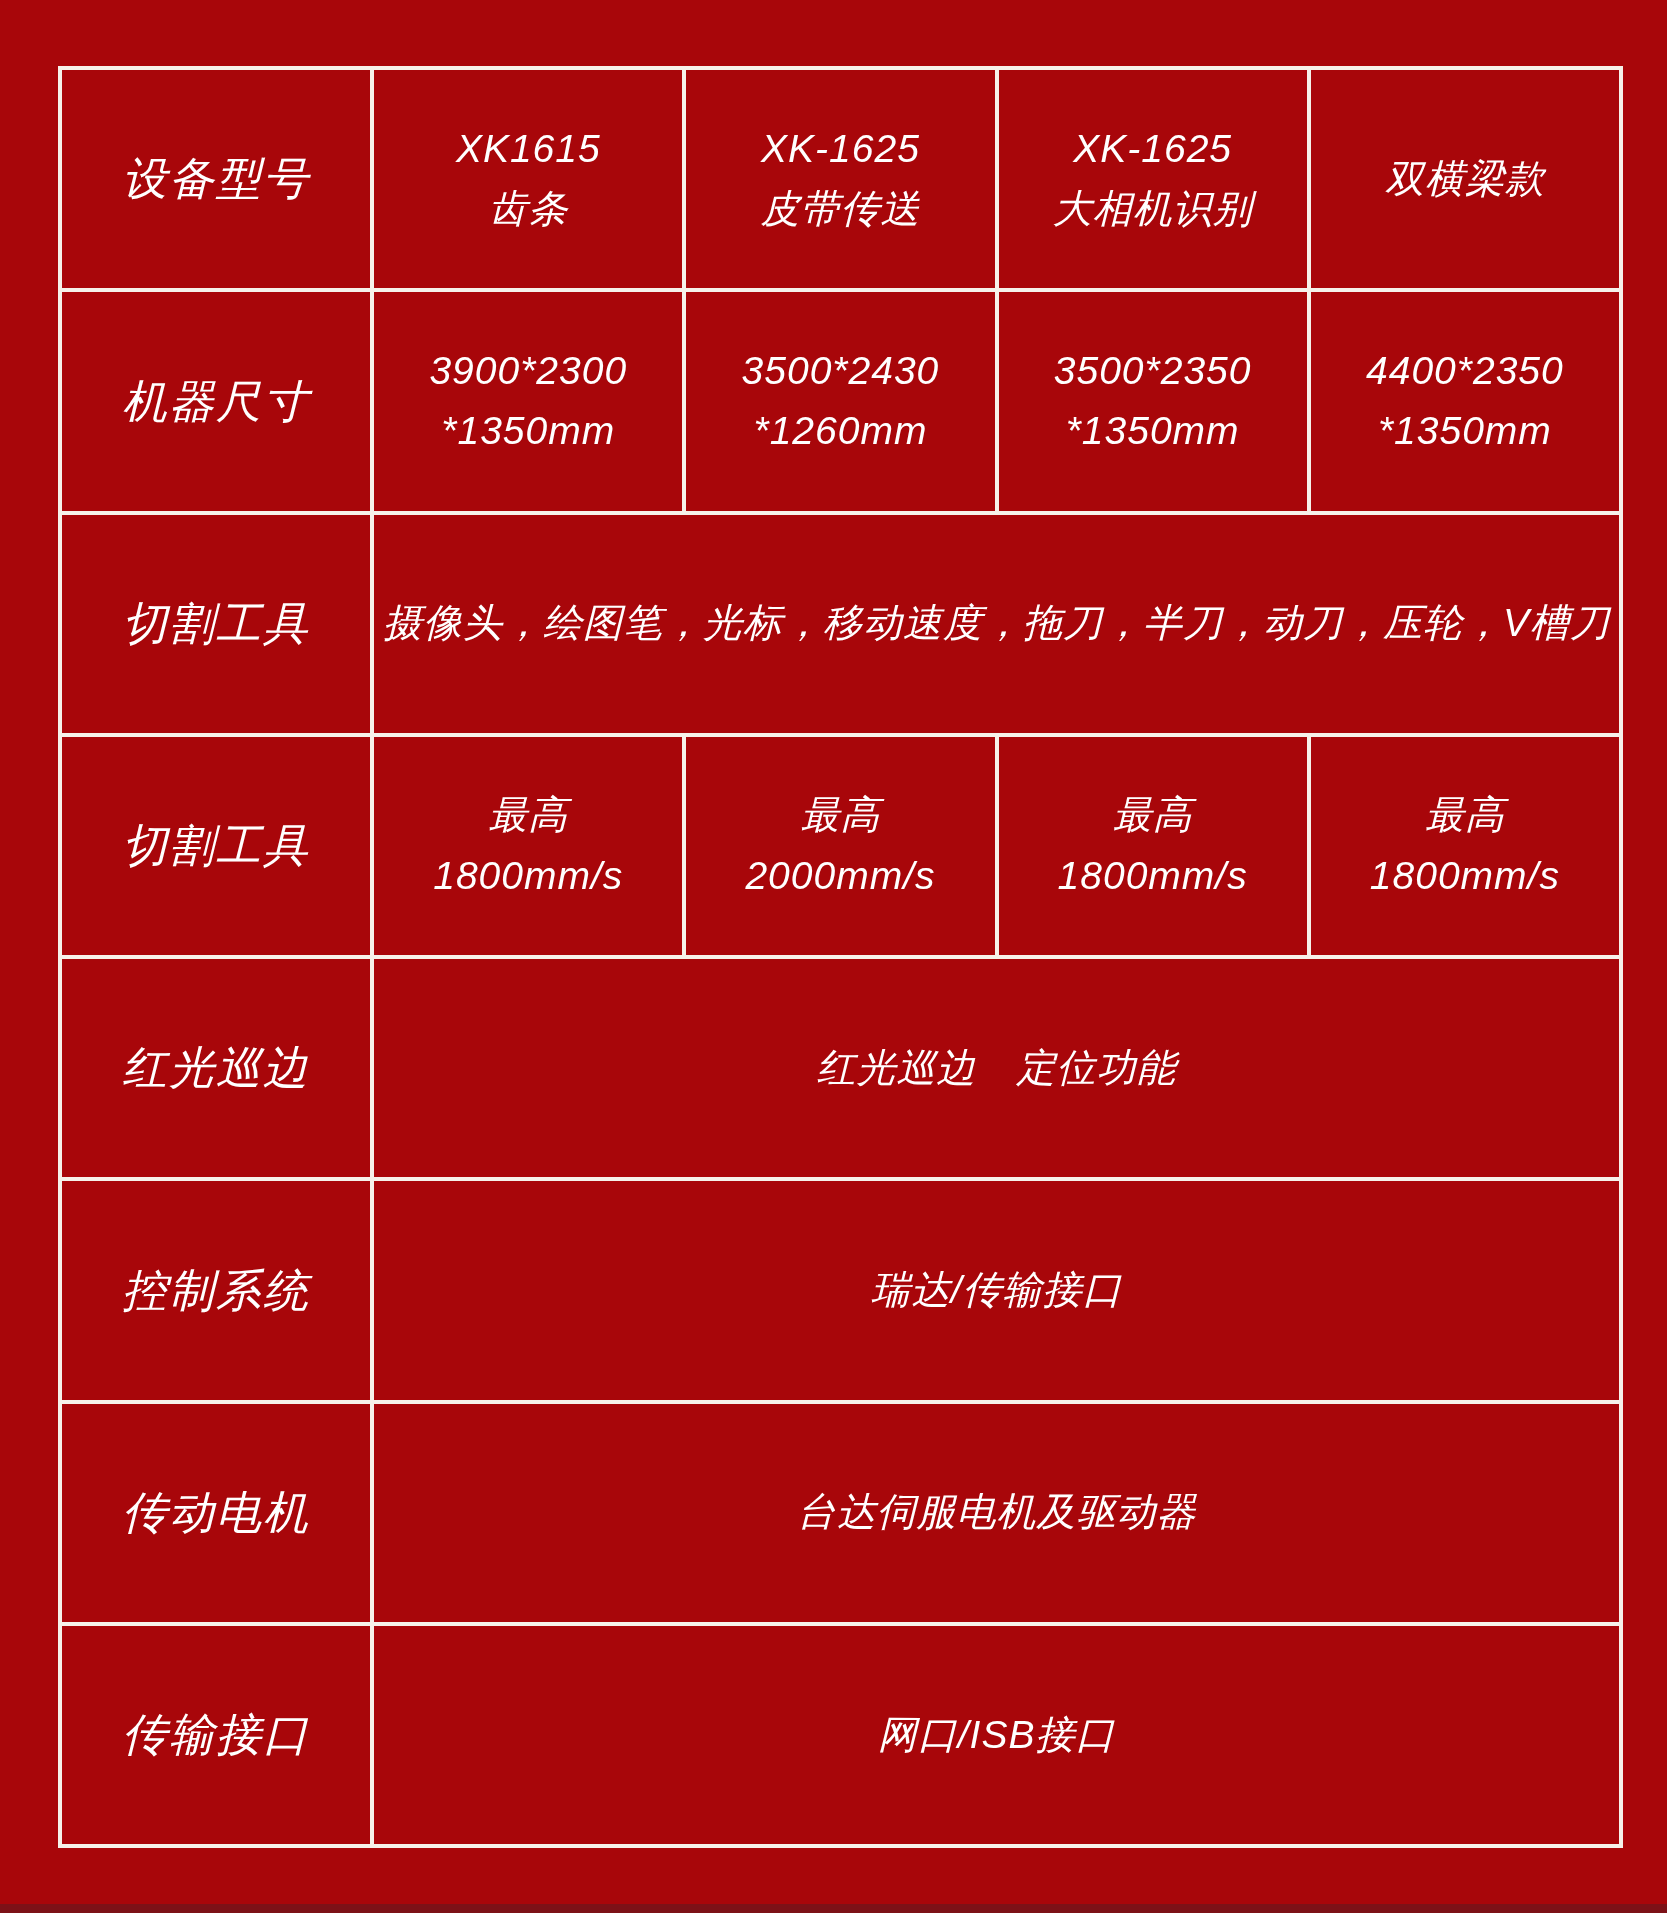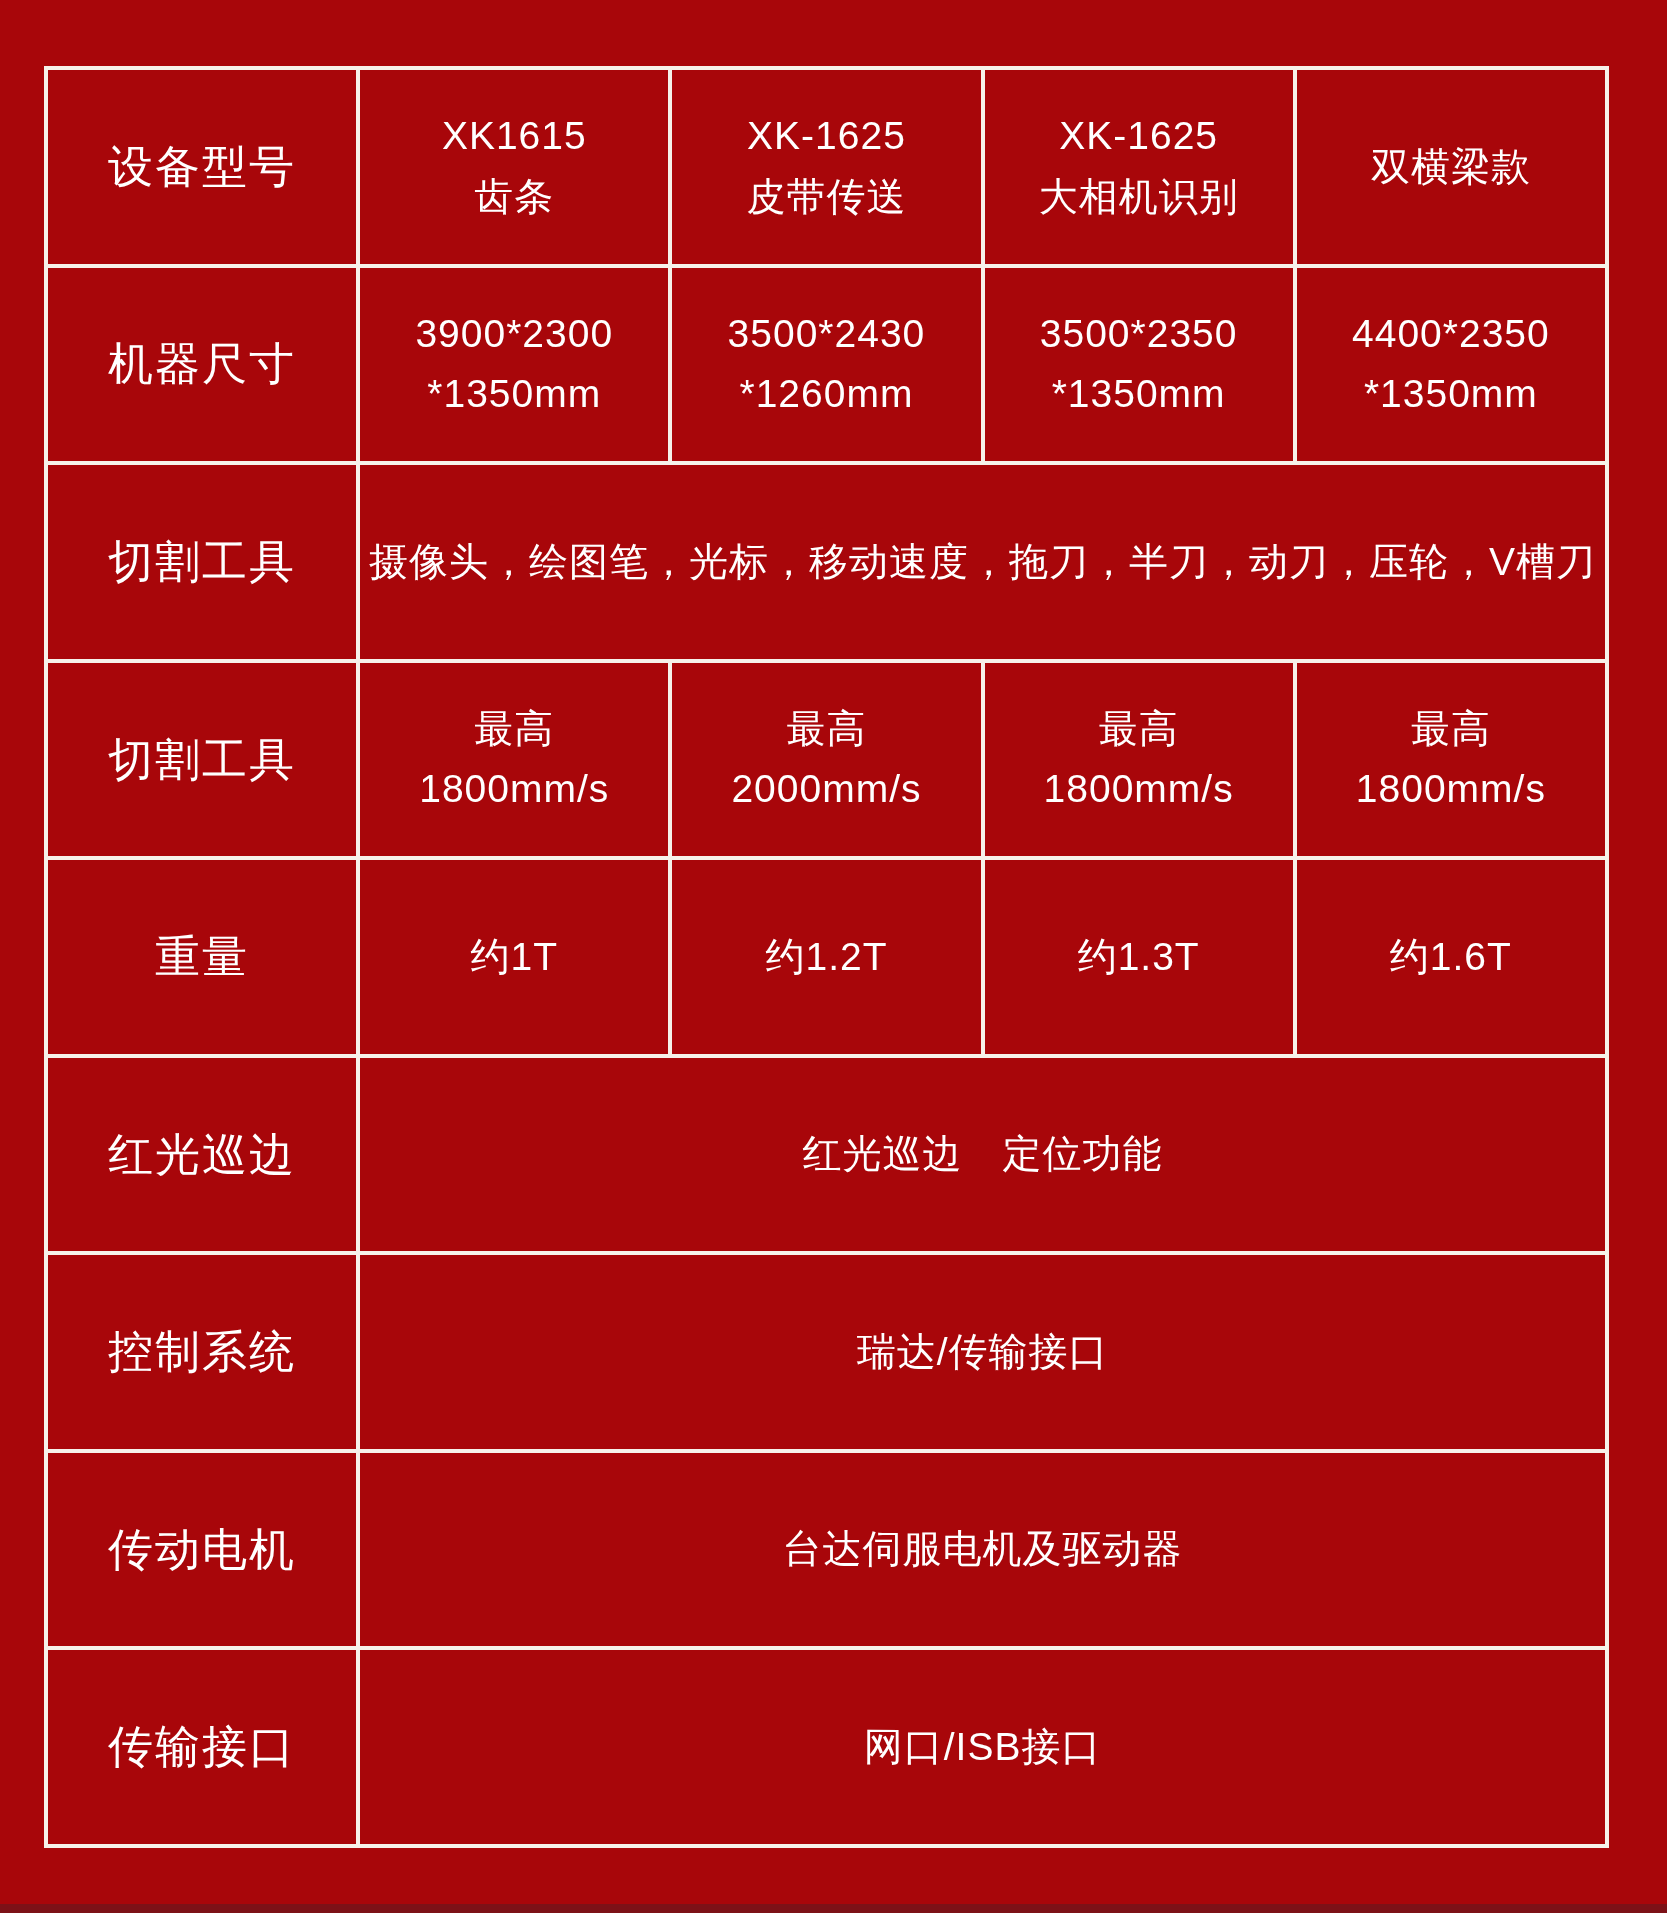--- a/index.html
+++ b/index.html
@@ -9,26 +9,27 @@
   body {
     position: relative;
     width: 1667px;
     height: 1913px;
     background: #a8060a;
     font-family: "Liberation Sans", "DejaVu Sans", sans-serif;
     overflow: hidden;
   }
   table.spec-table {
     position: absolute;
-    left: 44px;
+    left: 58px;
     top: 66px;
     width: 1565px;
     height: 1782px;
     border-collapse: collapse;
     table-layout: fixed;
+    font-style: italic;
   }
   table.spec-table col { width: 20%; }
   table.spec-table tr { height: 162px; }
   table.spec-table td {
     border: 4px solid #f6f1ea;
     color: #ffffff;
     text-align: center;
     vertical-align: middle;
     white-space: pre-line;
     font-size: 39px;
@@ -92,27 +93,20 @@
       <td>最高
 1800mm/s</td>
       <td>最高
 2000mm/s</td>
       <td>最高
 1800mm/s</td>
       <td>最高
 1800mm/s</td>
     </tr>
     <tr>
-      <td class="row-label">重量</td>
-      <td>约1T</td>
-      <td>约1.2T</td>
-      <td>约1.3T</td>
-      <td>约1.6T</td>
-    </tr>
-    <tr>
       <td class="row-label">红光巡边</td>
       <td colspan="4">红光巡边　定位功能</td>
     </tr>
     <tr>
       <td class="row-label">控制系统</td>
       <td colspan="4">瑞达/传输接口</td>
     </tr>
     <tr>
       <td class="row-label">传动电机</td>
       <td colspan="4">台达伺服电机及驱动器</td>

